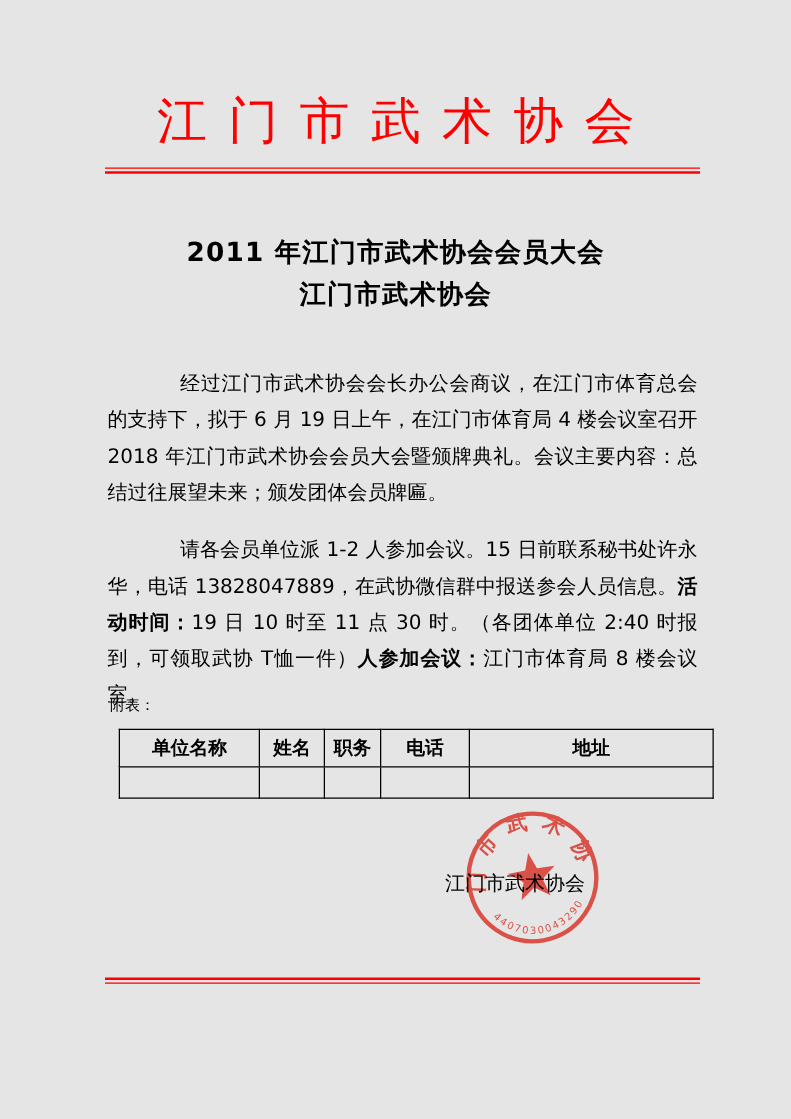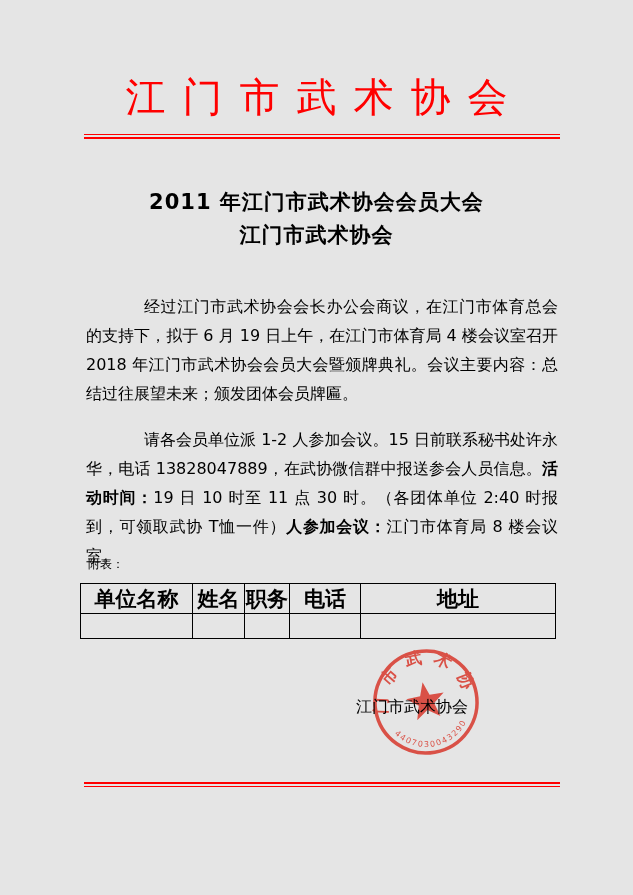--- a/index.html
+++ b/index.html
@@ -83,25 +83,25 @@
     position: absolute;
     top: 556px;
     left: 88px;
     font-size: 12px;
   }
 
   
   .attach-table {
     position: absolute;
     top: 583px;
-    left: 80px;
+    left: 95px;
     width: 476px;
     border-collapse: collapse;
     table-layout: fixed;
-    font-size: 21px;
+    font-size: 15px;
     border-radius: 13px;
   }
   .attach-table td {
     border: 1.5px solid #000;
     text-align: center;
     padding: 0;
   }
   .attach-table .hdr td {
     height: 29px;
     font-weight: bold;

